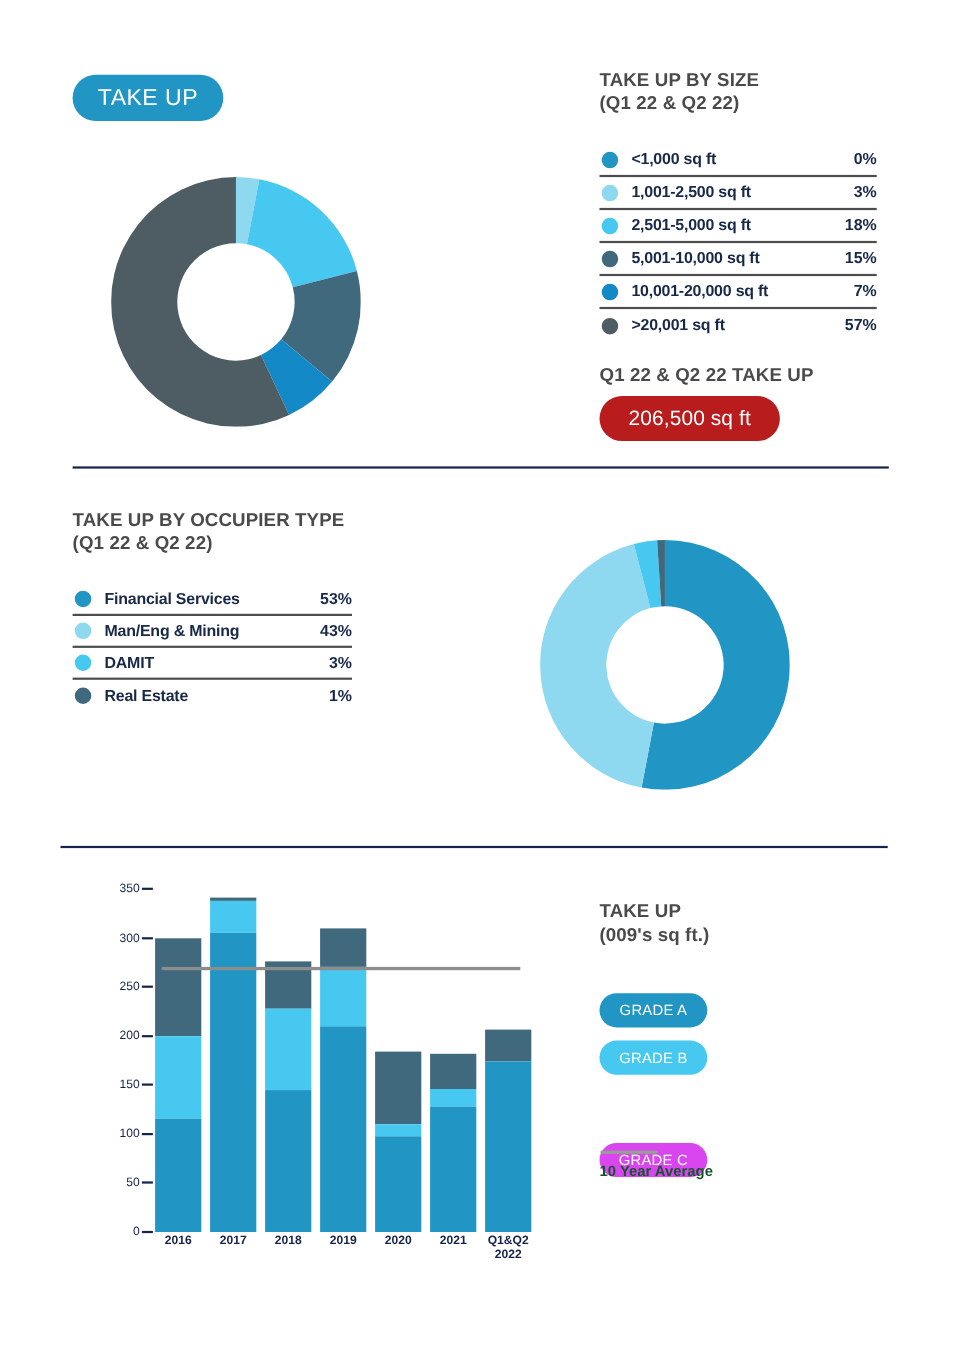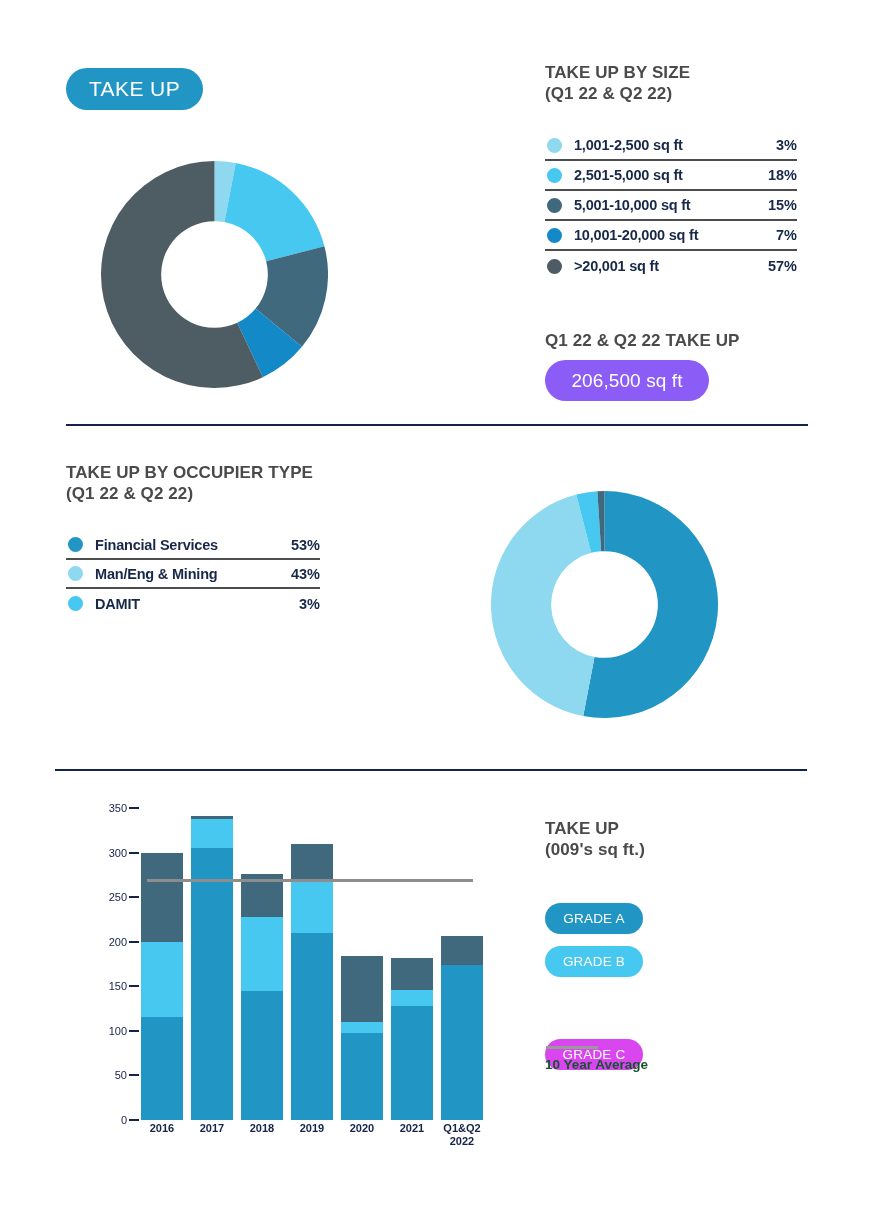--- a/index.html
+++ b/index.html
@@ -134,20 +134,25 @@
       <path d="M 71.28896457825364 95.24135262330097 A 50 50 0 1 1 49.999999999999986 0 L 49.99999999999999 26.5 A 23.5 23.5 0 1 0 60.00581335177921 71.26343573295145 Z" fill="#4e5c63"></path>
     </svg>
 
   <div class="sec1-head">
     <div class="head-title">TAKE UP BY SIZE</div>
     <div class="head-title">(Q1 22 &amp; Q2 22)</div>
   </div>
 
   <div class="legend" id="legend-size">
       <div class="legend-row">
+        <span class="dot" style="background: rgb(33, 150, 196);"></span>
+        <span class="legend-label">&lt;1,000 sq ft</span>
+        <span class="legend-value">0%</span>
+      </div>
+      <div class="legend-row">
         <span class="dot" style="background: rgb(142, 216, 240);"></span>
         <span class="legend-label">1,001-2,500 sq ft</span>
         <span class="legend-value">3%</span>
       </div>
       <div class="legend-row">
         <span class="dot" style="background: rgb(70, 200, 240);"></span>
         <span class="legend-label">2,501-5,000 sq ft</span>
         <span class="legend-value">18%</span>
       </div>
       <div class="legend-row">
@@ -161,21 +166,21 @@
         <span class="legend-value">7%</span>
       </div>
       <div class="legend-row">
         <span class="dot" style="background: rgb(78, 92, 99);"></span>
         <span class="legend-label">&gt;20,001 sq ft</span>
         <span class="legend-value">57%</span>
       </div>
     </div>
 
   <div class="head-title q1q2-title">Q1 22 &amp; Q2 22 TAKE UP</div>
-  <div class="pill q1q2-pill" style="background: #8b5cf6;">206,500 sq ft</div>
+  <div class="pill q1q2-pill" style="background: #b91c1c;">206,500 sq ft</div>
 
   <div class="divider" id="divider-1"></div>
 
   <div class="sec2-head">
     <div class="head-title">TAKE UP BY OCCUPIER TYPE</div>
     <div class="head-title">(Q1 22 &amp; Q2 22)</div>
   </div>
 
   <div class="legend" id="legend-occupier">
       <div class="legend-row">
@@ -185,20 +190,25 @@
       </div>
       <div class="legend-row">
         <span class="dot" style="background: rgb(142, 216, 240);"></span>
         <span class="legend-label">Man/Eng &amp; Mining</span>
         <span class="legend-value">43%</span>
       </div>
       <div class="legend-row">
         <span class="dot" style="background: rgb(70, 200, 240);"></span>
         <span class="legend-label">DAMIT</span>
         <span class="legend-value">3%</span>
+      </div>
+      <div class="legend-row">
+        <span class="dot" style="background: rgb(65, 105, 126);"></span>
+        <span class="legend-label">Real Estate</span>
+        <span class="legend-value">1%</span>
       </div>
     </div>
 
   <svg class="donut2" viewBox="0 0 100 100">
       <path d="M 50 0 A 50 50 0 1 1 40.630934270713766 99.11436253643443 L 45.596539107235465 73.08375039212419 A 23.5 23.5 0 1 0 50 26.5 Z" fill="#2196c4"></path>
       <path d="M 40.630934270713766 99.11436253643443 A 50 50 0 0 1 37.565505641757234 1.5708419435684533 L 44.1557876516259 27.23829571347717 A 23.5 23.5 0 0 0 45.596539107235465 73.08375039212419 Z" fill="#8ed8f0"></path>
       <path d="M 37.565505641757234 1.5708419435684533 A 50 50 0 0 1 46.86047402353434 0.09866357858642516 L 48.52442279106114 26.546371881935617 A 23.5 23.5 0 0 0 44.1557876516259 27.23829571347717 Z" fill="#46c8f0"></path>
       <path d="M 46.86047402353434 0.09866357858642516 A 50 50 0 0 1 49.999999999999986 0 L 49.99999999999999 26.5 A 23.5 23.5 0 0 0 48.52442279106114 26.546371881935617 Z" fill="#41697e"></path>
     </svg>
 

